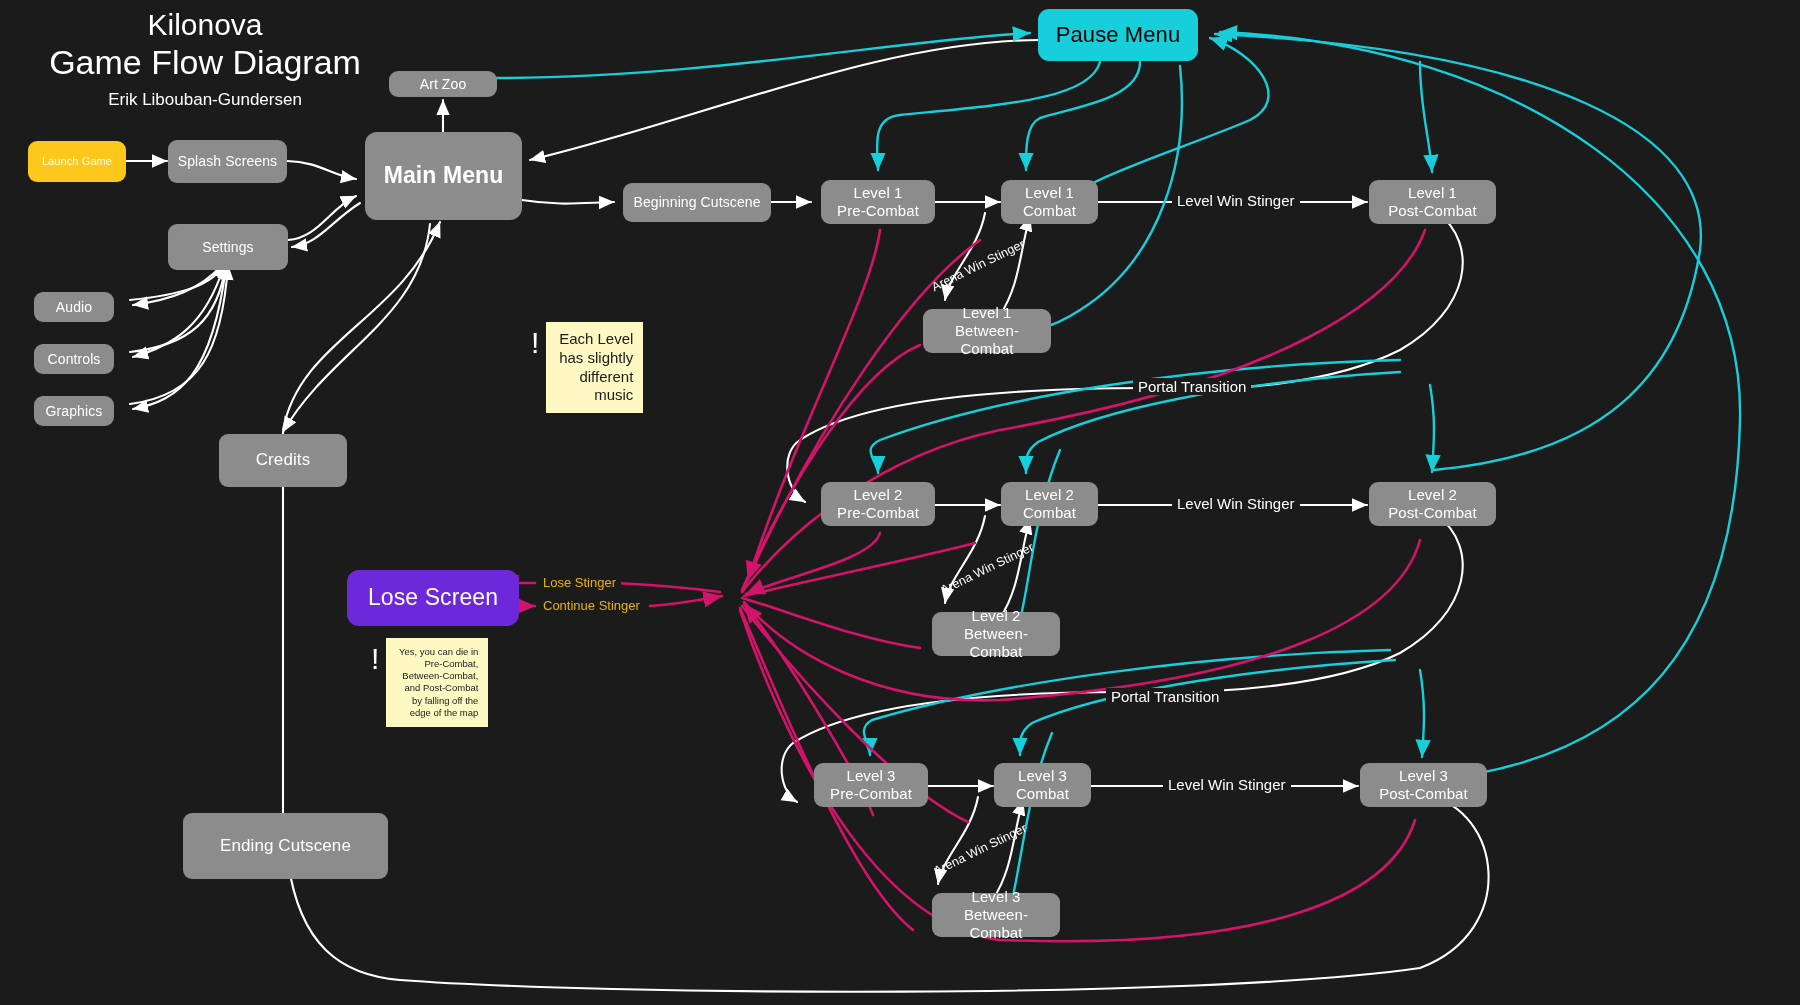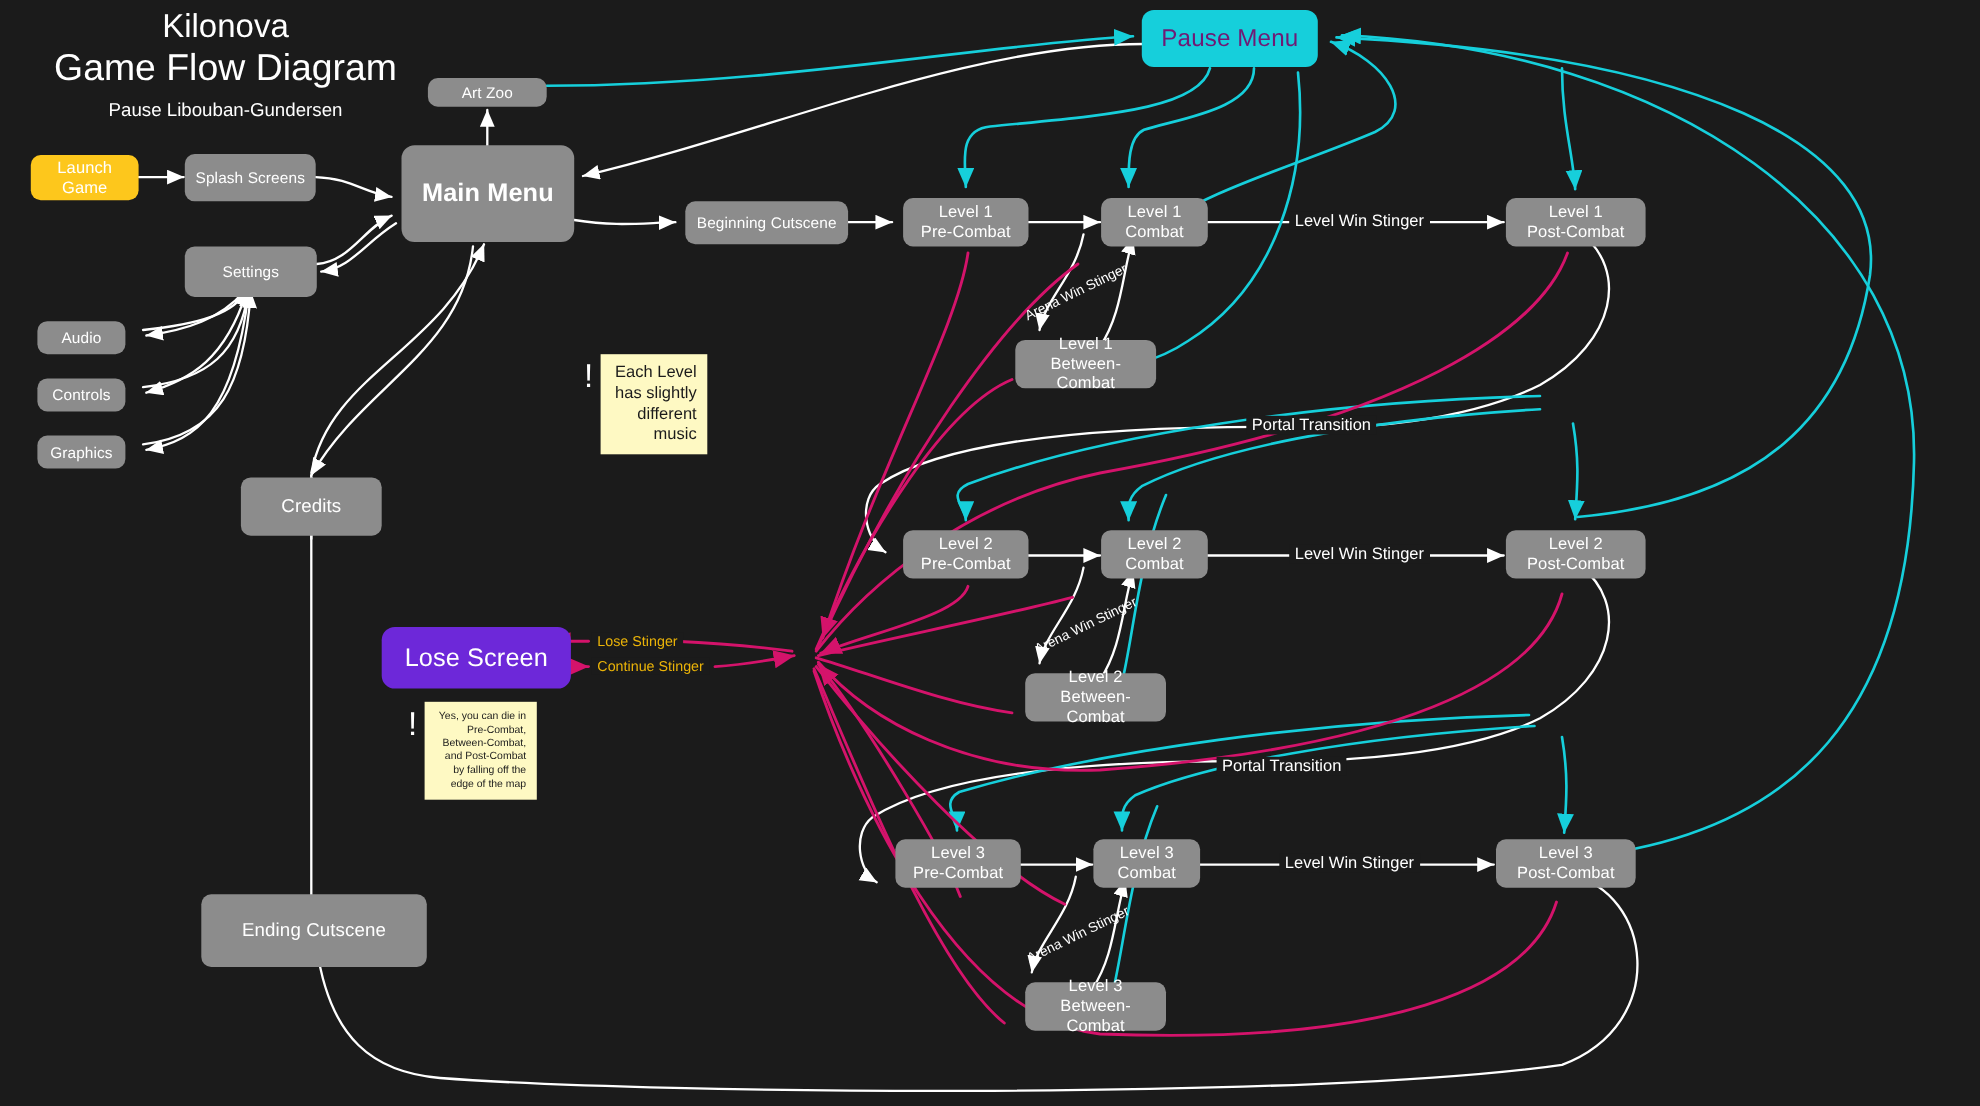--- a/index.html
+++ b/index.html
@@ -20,22 +20,22 @@
     display:flex;align-items:center;justify-content:center;
     text-align:center;
     line-height:1.18;
     box-sizing:border-box;
     padding:4px 8px;
     font-size:15px;
     letter-spacing:.1px;
     white-space:pre-line;
     z-index:5;
   }
-  .node.launch{background:#fdc71c;color:#ffffff;font-size:15px;border-radius:9px;}
-  .node.pause{background:#16cfdb;color:#701a75;font-size:22px;border-radius:11px;}
+  .node.launch{background:#fdc71c;color:#ffffff;font-size:11px;border-radius:9px;}
+  .node.pause{background:#16cfdb;color:#000000;font-size:22px;border-radius:11px;}
   .node.lose{background:#6d28d9;color:#ffffff;font-size:23px;border-radius:12px;}
   .node.mainmenu{font-size:23px;border-radius:12px;}
   .node.big{font-size:17px;}
   .node.small{font-size:14px;}
 
   
   #title-block{position:absolute;left:40px;top:8px;width:330px;text-align:center;color:#ffffff;z-index:6;}
   #title-line1{font-size:30px;line-height:1.15;}
   #title-line2{font-size:34px;line-height:1.15;}
   #title-author{font-size:17px;margin-top:8px;}
@@ -187,21 +187,21 @@
       <path d="M535,583 L500,583" marker-end="url(#ar-p)"></path>
       <path d="M614,583 C660,585 690,588 720,592"></path>
       <path d="M500,606 L535,606" marker-end="url(#ar-p)"></path>
       <path d="M650,606 C680,604 700,600 722,596" marker-end="url(#ar-p)"></path>
     </g>
   </svg>
 
   <div id="title-block">
     <div id="title-line1">Kilonova</div>
     <div id="title-line2">Game Flow Diagram</div>
-    <div id="title-author">Pause Libouban-Gundersen</div>
+    <div id="title-author">Erik Libouban-Gundersen</div>
   </div>
 
   <div class="node launch" style="left:28px;top:141px;width:98px;height:41px;">Launch Game</div>
   <div class="node small" style="left:168px;top:140px;width:119px;height:43px;">Splash Screens</div>
   <div class="node mainmenu" style="left:365px;top:132px;width:157px;height:88px;font-weight:bold;">Main Menu</div>
   <div class="node small" style="left:389px;top:71px;width:108px;height:26px;">Art Zoo</div>
   <div class="node small" style="left:168px;top:224px;width:120px;height:46px;">Settings</div>
   <div class="node small" style="left:34px;top:292px;width:80px;height:30px;">Audio</div>
   <div class="node small" style="left:34px;top:344px;width:80px;height:30px;">Controls</div>
   <div class="node small" style="left:34px;top:396px;width:80px;height:30px;">Graphics</div>

